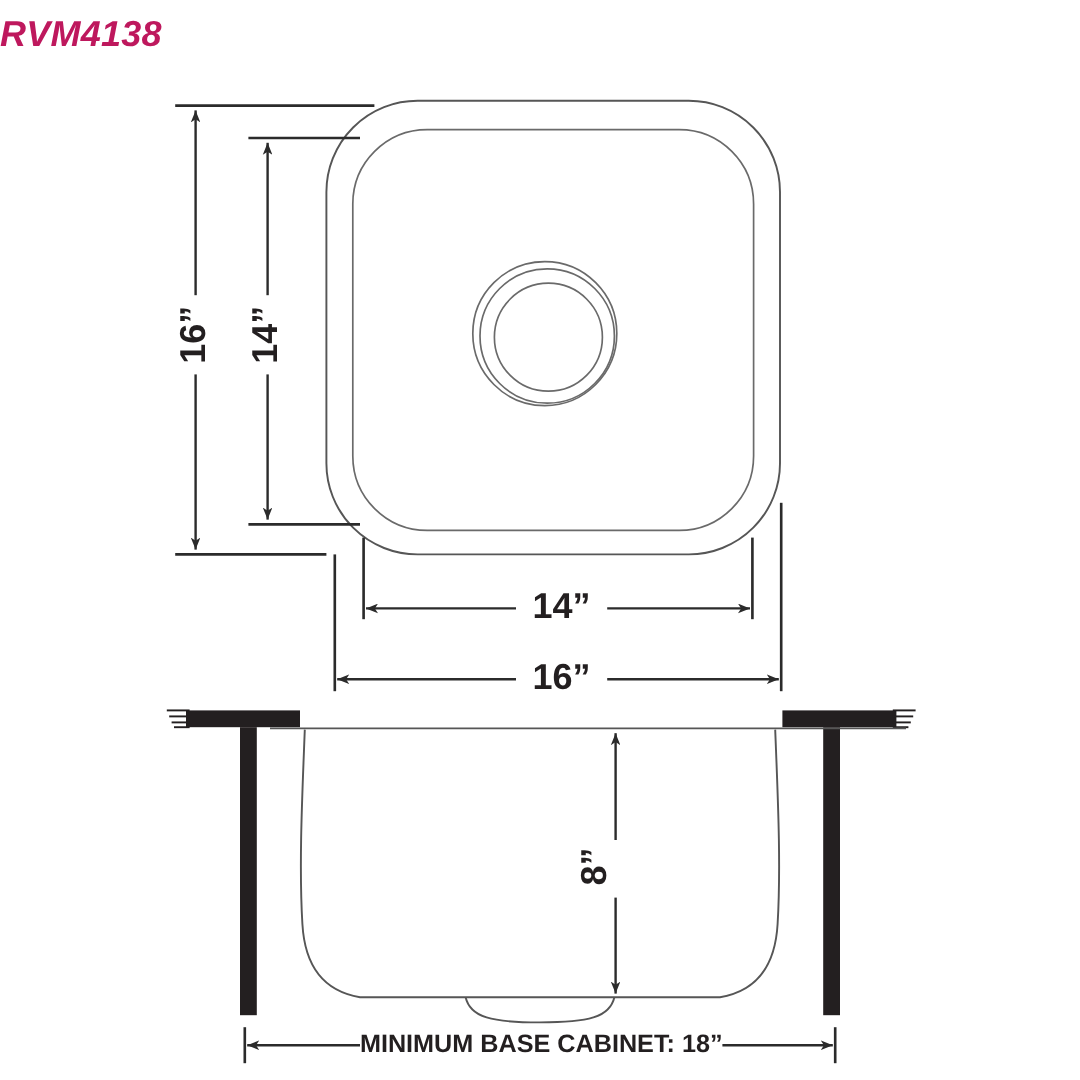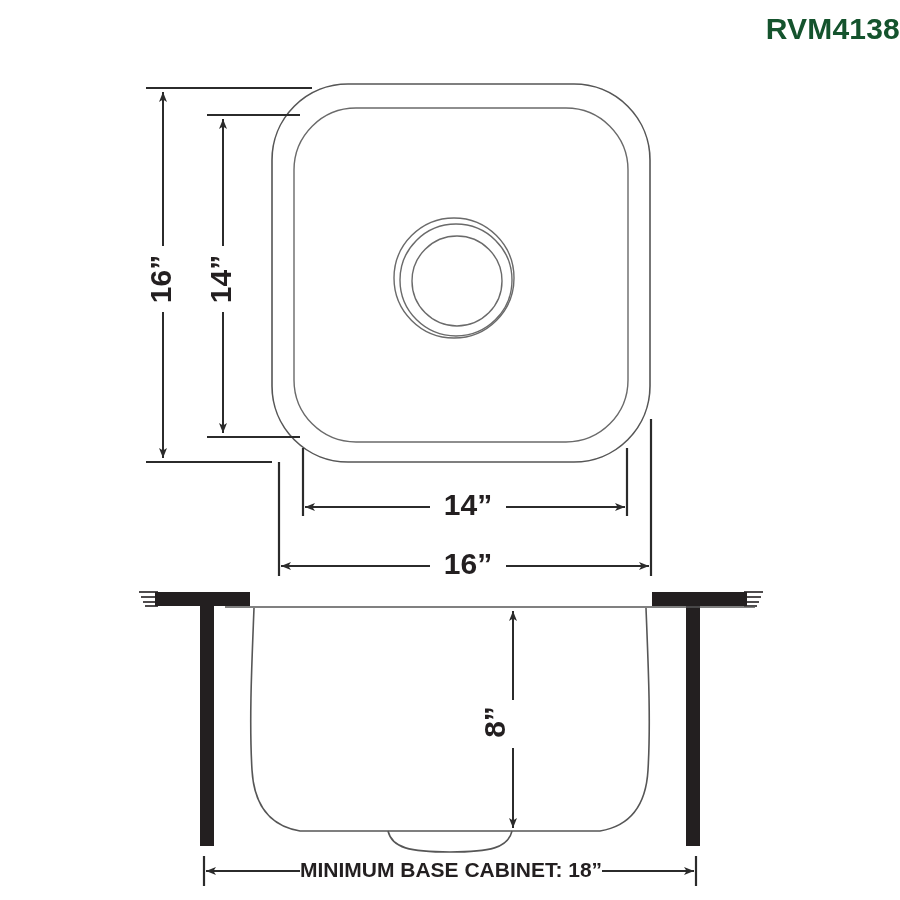--- a/index.html
+++ b/index.html
@@ -17,26 +17,27 @@
     position: relative;
     width: 900px;
     height: 900px;
     background: #ffffff;
   }
   #title {
     position: absolute;
     top: 12px;
     left: 0;
     width: 900px;
-    text-align: right;
+    text-align: left;
     font-family: "Liberation Sans", sans-serif;
     font-size: 30px;
     font-weight: bold;
-    color: #14532d;
+    color: #be185d;
     letter-spacing: 0.2px;
+    font-style: italic;
   }
   svg#drawing {
     position: absolute;
     top: 0;
     left: 0;
   }
   .outline {
     fill: none;
     stroke: #565656;
     stroke-width: 1.6;

